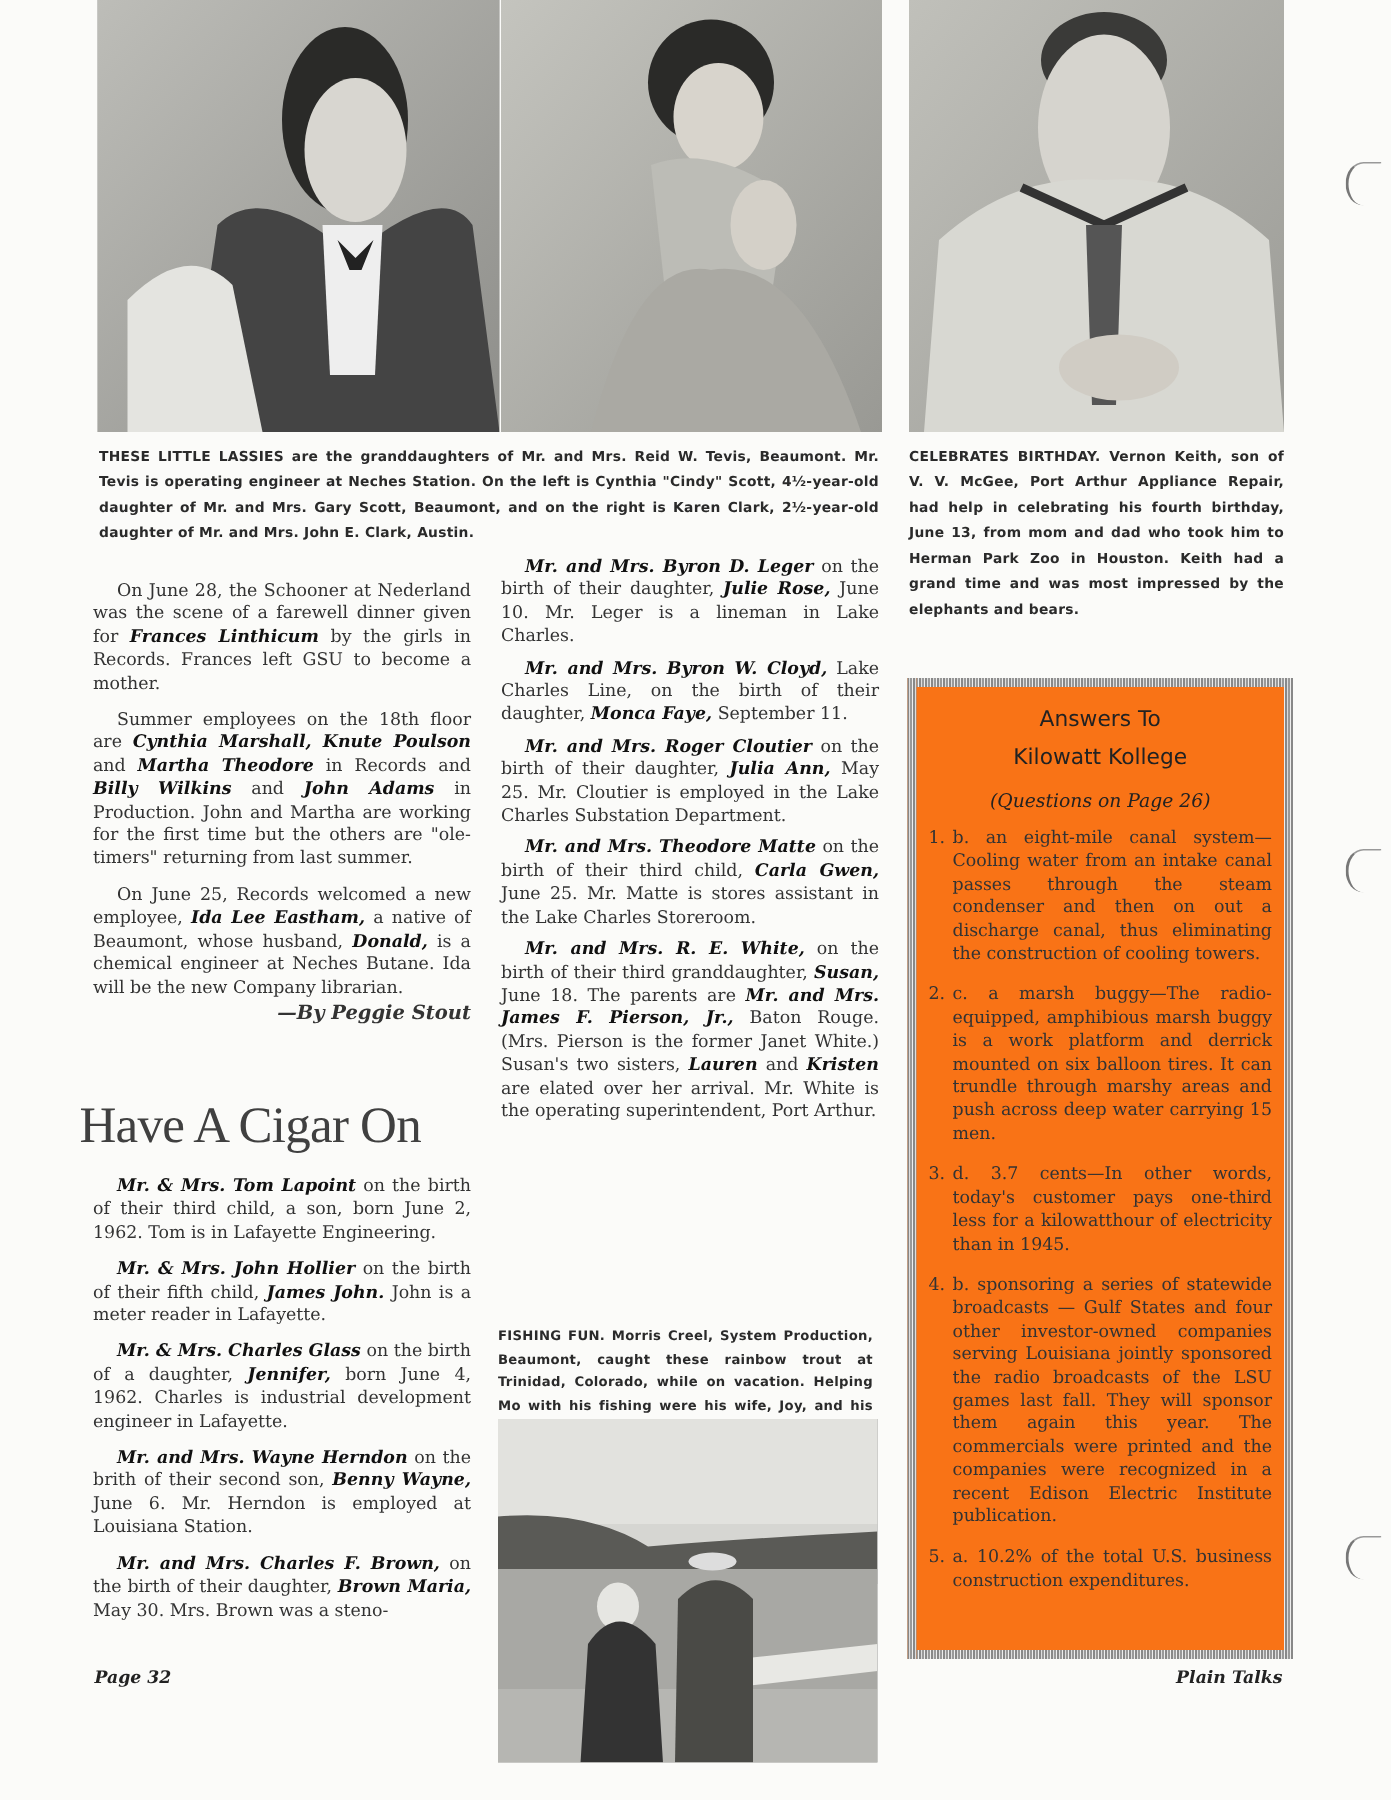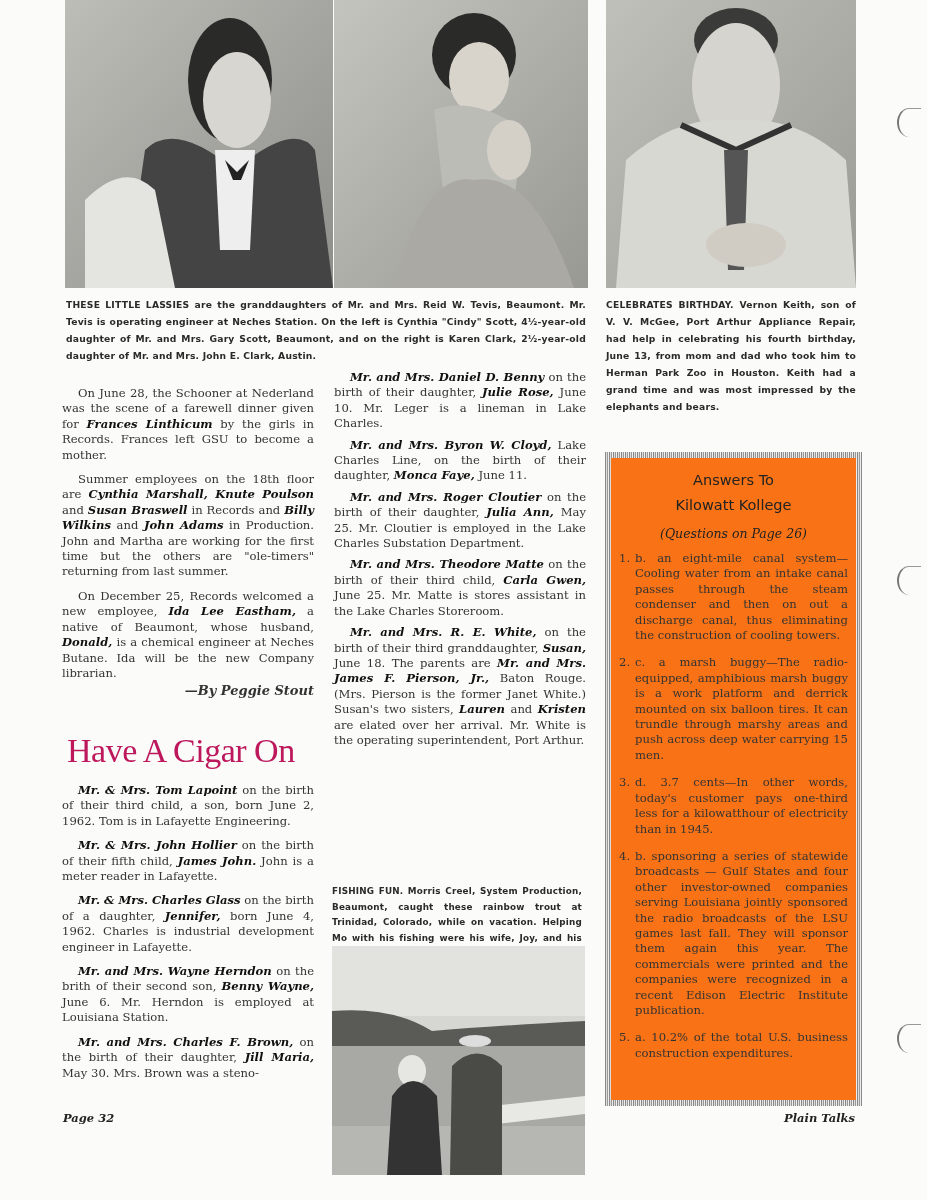--- a/index.html
+++ b/index.html
@@ -5,21 +5,21 @@
   html, body { margin:0; padding:0; }
   body { width:927px; height:1200px; background:#fbfbf9; position:relative; overflow:hidden; color:#222; }
   .photo { position:absolute; background:#9a9a96; overflow:hidden; }
   .photo svg { width:100%; height:100%; display:block; }
   .caption { position:absolute; font-family:"DejaVu Sans", sans-serif; font-size:9.2px; font-weight:bold; line-height:17px; color:#2a2a2a; text-align:justify; letter-spacing:0.2px; }
   .col { position:absolute; font-family:"DejaVu Serif", serif; font-size:11.6px; line-height:15.4px; color:#333; text-align:justify; }
   .col p { margin:0 0 9px 0; text-indent:16px; }
   .col p.noindent { text-indent:0; }
   .col b { color:#111;font-style:italic; }
   .byline { text-align:right; font-style:italic; font-size:13px; margin-top:-2px;font-weight:bold; }
-  .headline { position:absolute; left:67px; top:732px; font-family:"Liberation Serif", serif; font-size:34px; color:#be185d; letter-spacing:-0.5px; }
+  .headline { position:absolute; left:53px; top:732px; font-family:"Liberation Serif", serif; font-size:34px; color:#404040; letter-spacing:-0.5px; }
   .box { position:absolute; left:605px; top:452px; width:245px; height:642px; border:6px solid transparent;
     border-image: repeating-linear-gradient(90deg,#888 0 1px,#ddd 1px 2px,#999 2px 3px,#eee 3px 4px) 6; background:#f97316; }
   .box-title { text-align:center; font-family:"DejaVu Sans", sans-serif; font-size:14.5px; line-height:25px; margin-top:10px; color:#222; }
   .box-sub { text-align:center; font-family:"DejaVu Serif", serif; font-style:italic; font-size:12.5px; margin:8px 0 10px; }
   .ans { font-family:"DejaVu Serif", serif; font-size:11.6px; line-height:15.4px; color:#333; text-align:justify; display:flex; margin:0 8px 12px 8px; }
   .ans .num { width:16px; flex:none; }
   .footer { position:absolute; top:1111px; font-family:"DejaVu Serif", serif; font-style:italic; font-weight:bold; font-size:11.5px; color:#222; }
   .hole { position:absolute; right:6px; width:22px; height:28px; border-left:2px solid #777; border-top:1px solid #999; border-radius:50% 0 0 50%; }
 </style>
 </head>
@@ -78,38 +78,38 @@
 
 <div class="caption" style="left:66px;top:296px;width:520px;">
   <span>THESE LITTLE LASSIES</span><span style="font-weight:bold;"> are the granddaughters of Mr. and Mrs. Reid W. Tevis, Beaumont. Mr. Tevis is operating engineer at Neches Station. On the left is Cynthia "Cindy" Scott, 4½-year-old daughter of Mr. and Mrs. Gary Scott, Beaumont, and on the right is Karen Clark, 2½-year-old daughter of Mr. and Mrs. John E. Clark, Austin.</span>
 </div>
 <div class="caption" style="left:606px;top:296px;width:250px;">
   <span>CELEBRATES BIRTHDAY.</span><span> Vernon Keith, son of V. V. McGee, Port Arthur Appliance Repair, had help in celebrating his fourth birthday, June 13, from mom and dad who took him to Herman Park Zoo in Houston. Keith had a grand time and was most impressed by the elephants and bears.</span>
 </div>
 
 <div class="col" style="left:62px;top:386px;width:252px;">
   <p><span>On June 28, the Schooner at Nederland was the scene of a farewell dinner given for </span><b>Frances Linthicum</b><span> by the girls in Records. Frances left GSU to become a mother.</span></p>
-  <p><span>Summer employees on the 18th floor are </span><b>Cynthia Marshall, Knute Poulson</b><span> and </span><b>Susan Braswell</b><span> in Records and </span><b>Billy Wilkins</b><span> and </span><b>John Adams</b><span> in Production. John and Martha are working for the first time but the others are "ole-timers" returning from last summer.</span></p>
-  <p style="margin-bottom:4px;"><span>On December 25, Records welcomed a new employee, </span><b>Ida Lee Eastham,</b><span> a native of Beaumont, whose husband, </span><b>Donald,</b><span> is a chemical engineer at Neches Butane. Ida will be the new Company librarian.</span></p>
+  <p><span>Summer employees on the 18th floor are </span><b>Cynthia Marshall, Knute Poulson</b><span> and </span><b>Martha Theodore</b><span> in Records and </span><b>Billy Wilkins</b><span> and </span><b>John Adams</b><span> in Production. John and Martha are working for the first time but the others are "ole-timers" returning from last summer.</span></p>
+  <p style="margin-bottom:4px;"><span>On June 25, Records welcomed a new employee, </span><b>Ida Lee Eastham,</b><span> a native of Beaumont, whose husband, </span><b>Donald,</b><span> is a chemical engineer at Neches Butane. Ida will be the new Company librarian.</span></p>
   <div class="byline">—By Peggie Stout</div>
 </div>
 
 <div class="headline">Have A Cigar On</div>
 
 <div class="col" style="left:62px;top:783px;width:252px;">
   <p><b>Mr. &amp; Mrs. Tom Lapoint</b><span> on the birth of their third child, a son, born June 2, 1962. Tom is in Lafayette Engineering.</span></p>
   <p><b>Mr. &amp; Mrs. John Hollier</b><span> on the birth of their fifth child, </span><b>James John.</b><span> John is a meter reader in Lafayette.</span></p>
   <p><b>Mr. &amp; Mrs. Charles Glass</b><span> on the birth of a daughter, </span><b>Jennifer,</b><span> born June 4, 1962. Charles is industrial development engineer in Lafayette.</span></p>
   <p><b>Mr. and Mrs. Wayne Herndon</b><span> on the brith of their second son, </span><b>Benny Wayne,</b><span> June 6. Mr. Herndon is employed at Louisiana Station.</span></p>
-  <p><b>Mr. and Mrs. Charles F. Brown,</b><span> on the birth of their daughter, </span><b>Jill Maria,</b><span> May 30. Mrs. Brown was a steno-</span></p>
+  <p><b>Mr. and Mrs. Charles F. Brown,</b><span> on the birth of their daughter, </span><b>Brown Maria,</b><span> May 30. Mrs. Brown was a steno-</span></p>
 </div>
 
 <div class="col" style="left:334px;top:370px;width:252px;">
-  <p style="margin-bottom:6px;"><b>Mr. and Mrs. Daniel D. Benny</b><span> on the birth of their daughter, </span><b>Julie Rose,</b><span> June 10. Mr. Leger is a lineman in Lake Charles.</span></p>
-  <p style="margin-bottom:6px;"><b>Mr. and Mrs. Byron W. Cloyd,</b><span> Lake Charles Line, on the birth of their daughter, </span><b>Monca Faye,</b><span> June 11.</span></p>
+  <p style="margin-bottom:6px;"><b>Mr. and Mrs. Byron D. Leger</b><span> on the birth of their daughter, </span><b>Julie Rose,</b><span> June 10. Mr. Leger is a lineman in Lake Charles.</span></p>
+  <p style="margin-bottom:6px;"><b>Mr. and Mrs. Byron W. Cloyd,</b><span> Lake Charles Line, on the birth of their daughter, </span><b>Monca Faye,</b><span> September 11.</span></p>
   <p style="margin-bottom:6px;"><b>Mr. and Mrs. Roger Cloutier</b><span> on the birth of their daughter, </span><b>Julia Ann,</b><span> May 25. Mr. Cloutier is employed in the Lake Charles Substation Department.</span></p>
   <p style="margin-bottom:6px;"><b>Mr. and Mrs. Theodore Matte</b><span> on the birth of their third child, </span><b>Carla Gwen,</b><span> June 25. Mr. Matte is stores assistant in the Lake Charles Storeroom.</span></p>
   <p><b>Mr. and Mrs. R. E. White,</b><span> on the birth of their third granddaughter, </span><b>Susan,</b><span> June 18. The parents are </span><b>Mr. and Mrs. James F. Pierson, Jr.,</b><span> Baton Rouge. (Mrs. Pierson is the former Janet White.) Susan's two sisters, </span><b>Lauren</b><span> and </span><b>Kristen</b><span> are elated over her arrival. Mr. White is the operating superintendent, Port Arthur.</span></p>
 </div>
 
 <div class="caption" style="left:332px;top:884px;width:250px;font-size:8.8px;line-height:15.5px;">
   <span>FISHING FUN.</span><span> Morris Creel, System Production, Beaumont, caught these rainbow trout at Trinidad, Colorado, while on vacation. Helping Mo with his fishing were his wife, Joy, and his daughter, Vicki Lynn.</span>
 </div>
 
 <div class="photo" style="left:332px;top:946px;width:253px;height:229px;">

